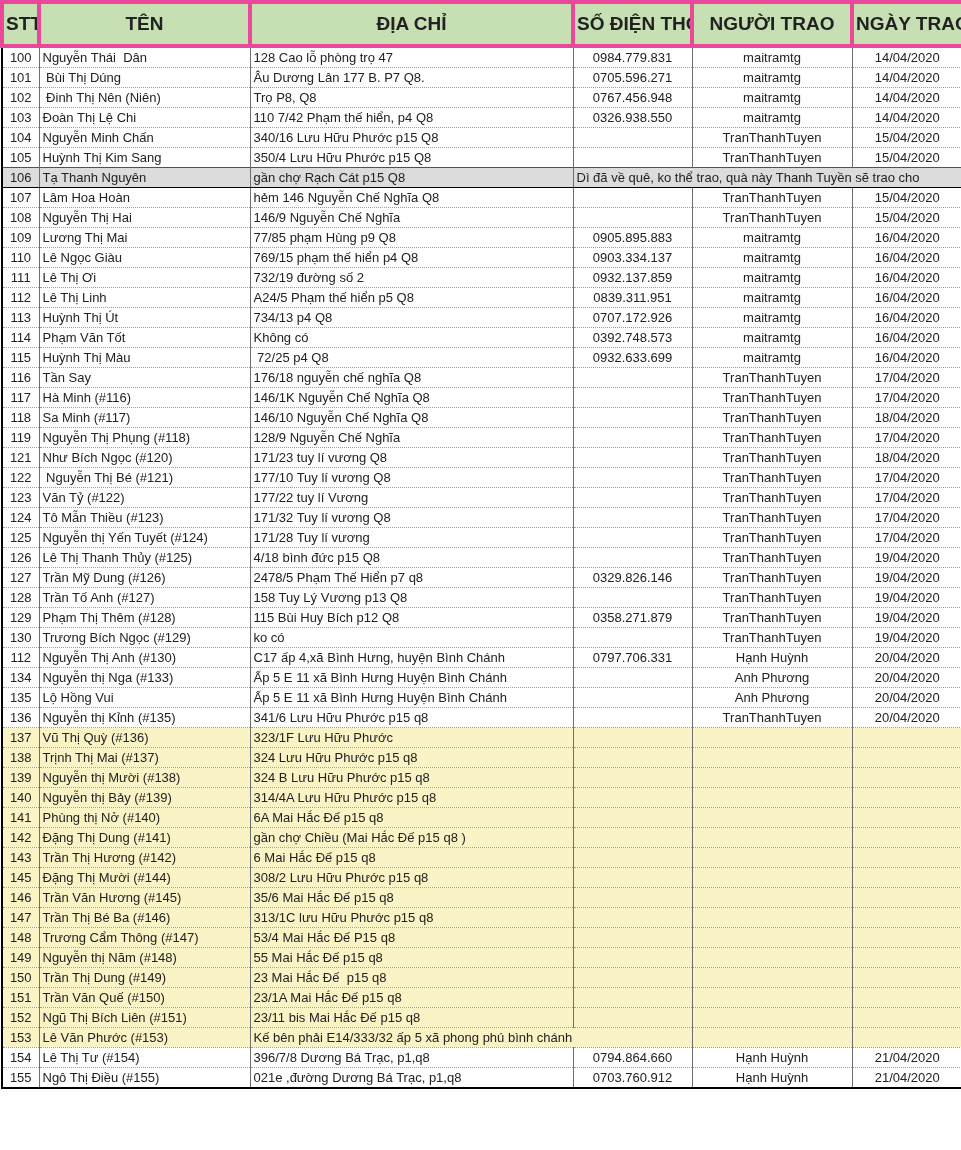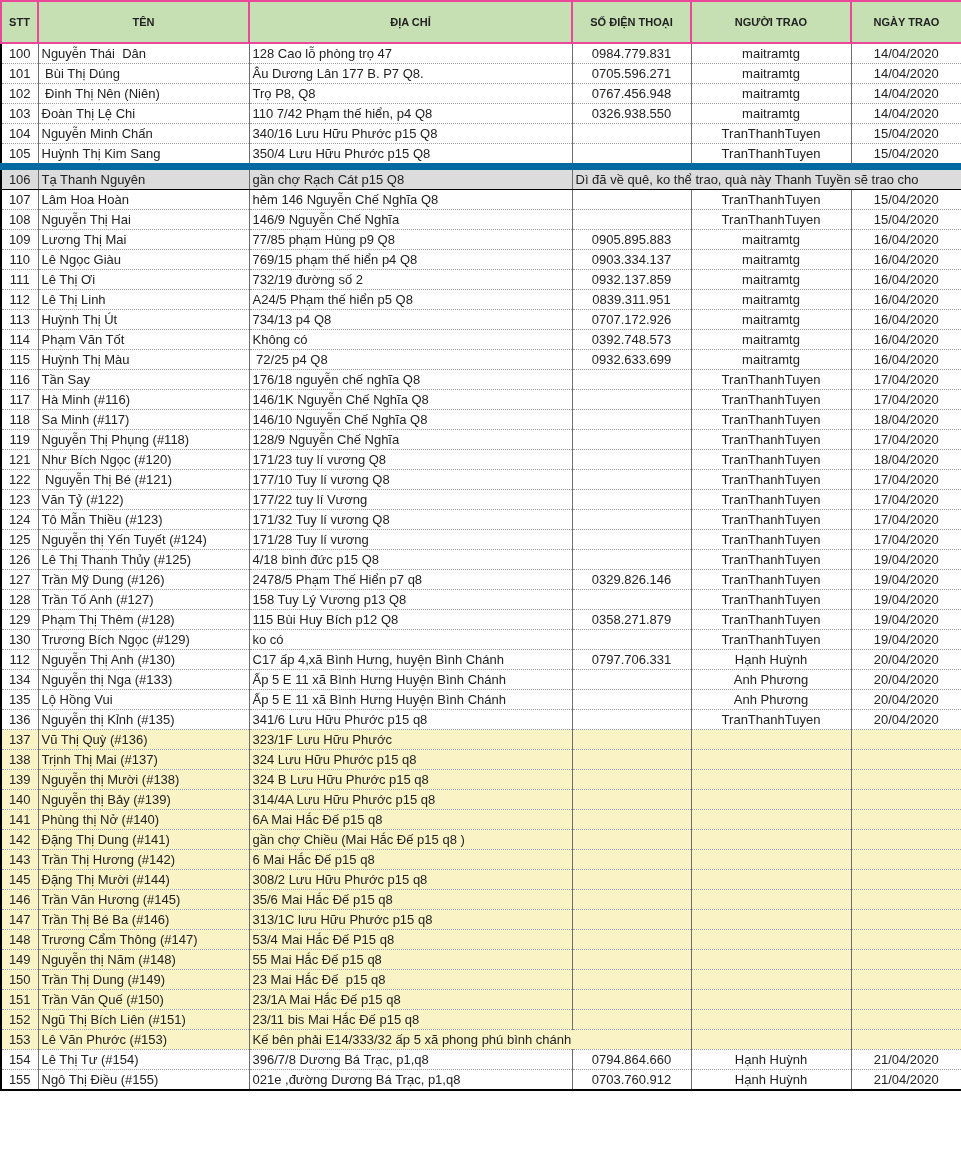--- a/index.html
+++ b/index.html
@@ -18,42 +18,42 @@
     color:var(--text);
   }
   table{
     border-collapse:collapse;
     table-layout:fixed;
     width:961px;
     border:2px solid #000;
   }
   th{
     background:var(--header_bg);
-    border:2px solid #ec4899;
+    border:4px solid #ec4899;
     font-weight:bold;
-    font-size:11px;
+    font-size:19px;
     height:40px;
     text-align:center;
     padding:0 2px;
     overflow:hidden;
     white-space:nowrap;
   }
   td{
     height:19px;
     line-height:19px;
     padding:0 3px;
     border-right:1px solid var(--grid_v);
     border-bottom:1px dotted var(--grid_h);
     overflow:hidden;
     white-space:pre;
     text-align:left;
   }
   td.c{text-align:center;}
   tr.yellow td{background:var(--yellow);}
-  tr.gray td{background:var(--gray);border-top:7px solid #0369a1;border-bottom:1px solid #000;}
+  tr.gray td{background:var(--gray);border-top:1px solid #0369a1;border-bottom:1px solid #000;}
   tr.divider td{border-top:1px solid #000;border-bottom:1px solid #000;}
   td.note{text-align:left;}
 </style>
 </head>
 <body>
 
 <table>
   <colgroup>
     <col style="width:37px">
     <col style="width:211px">

